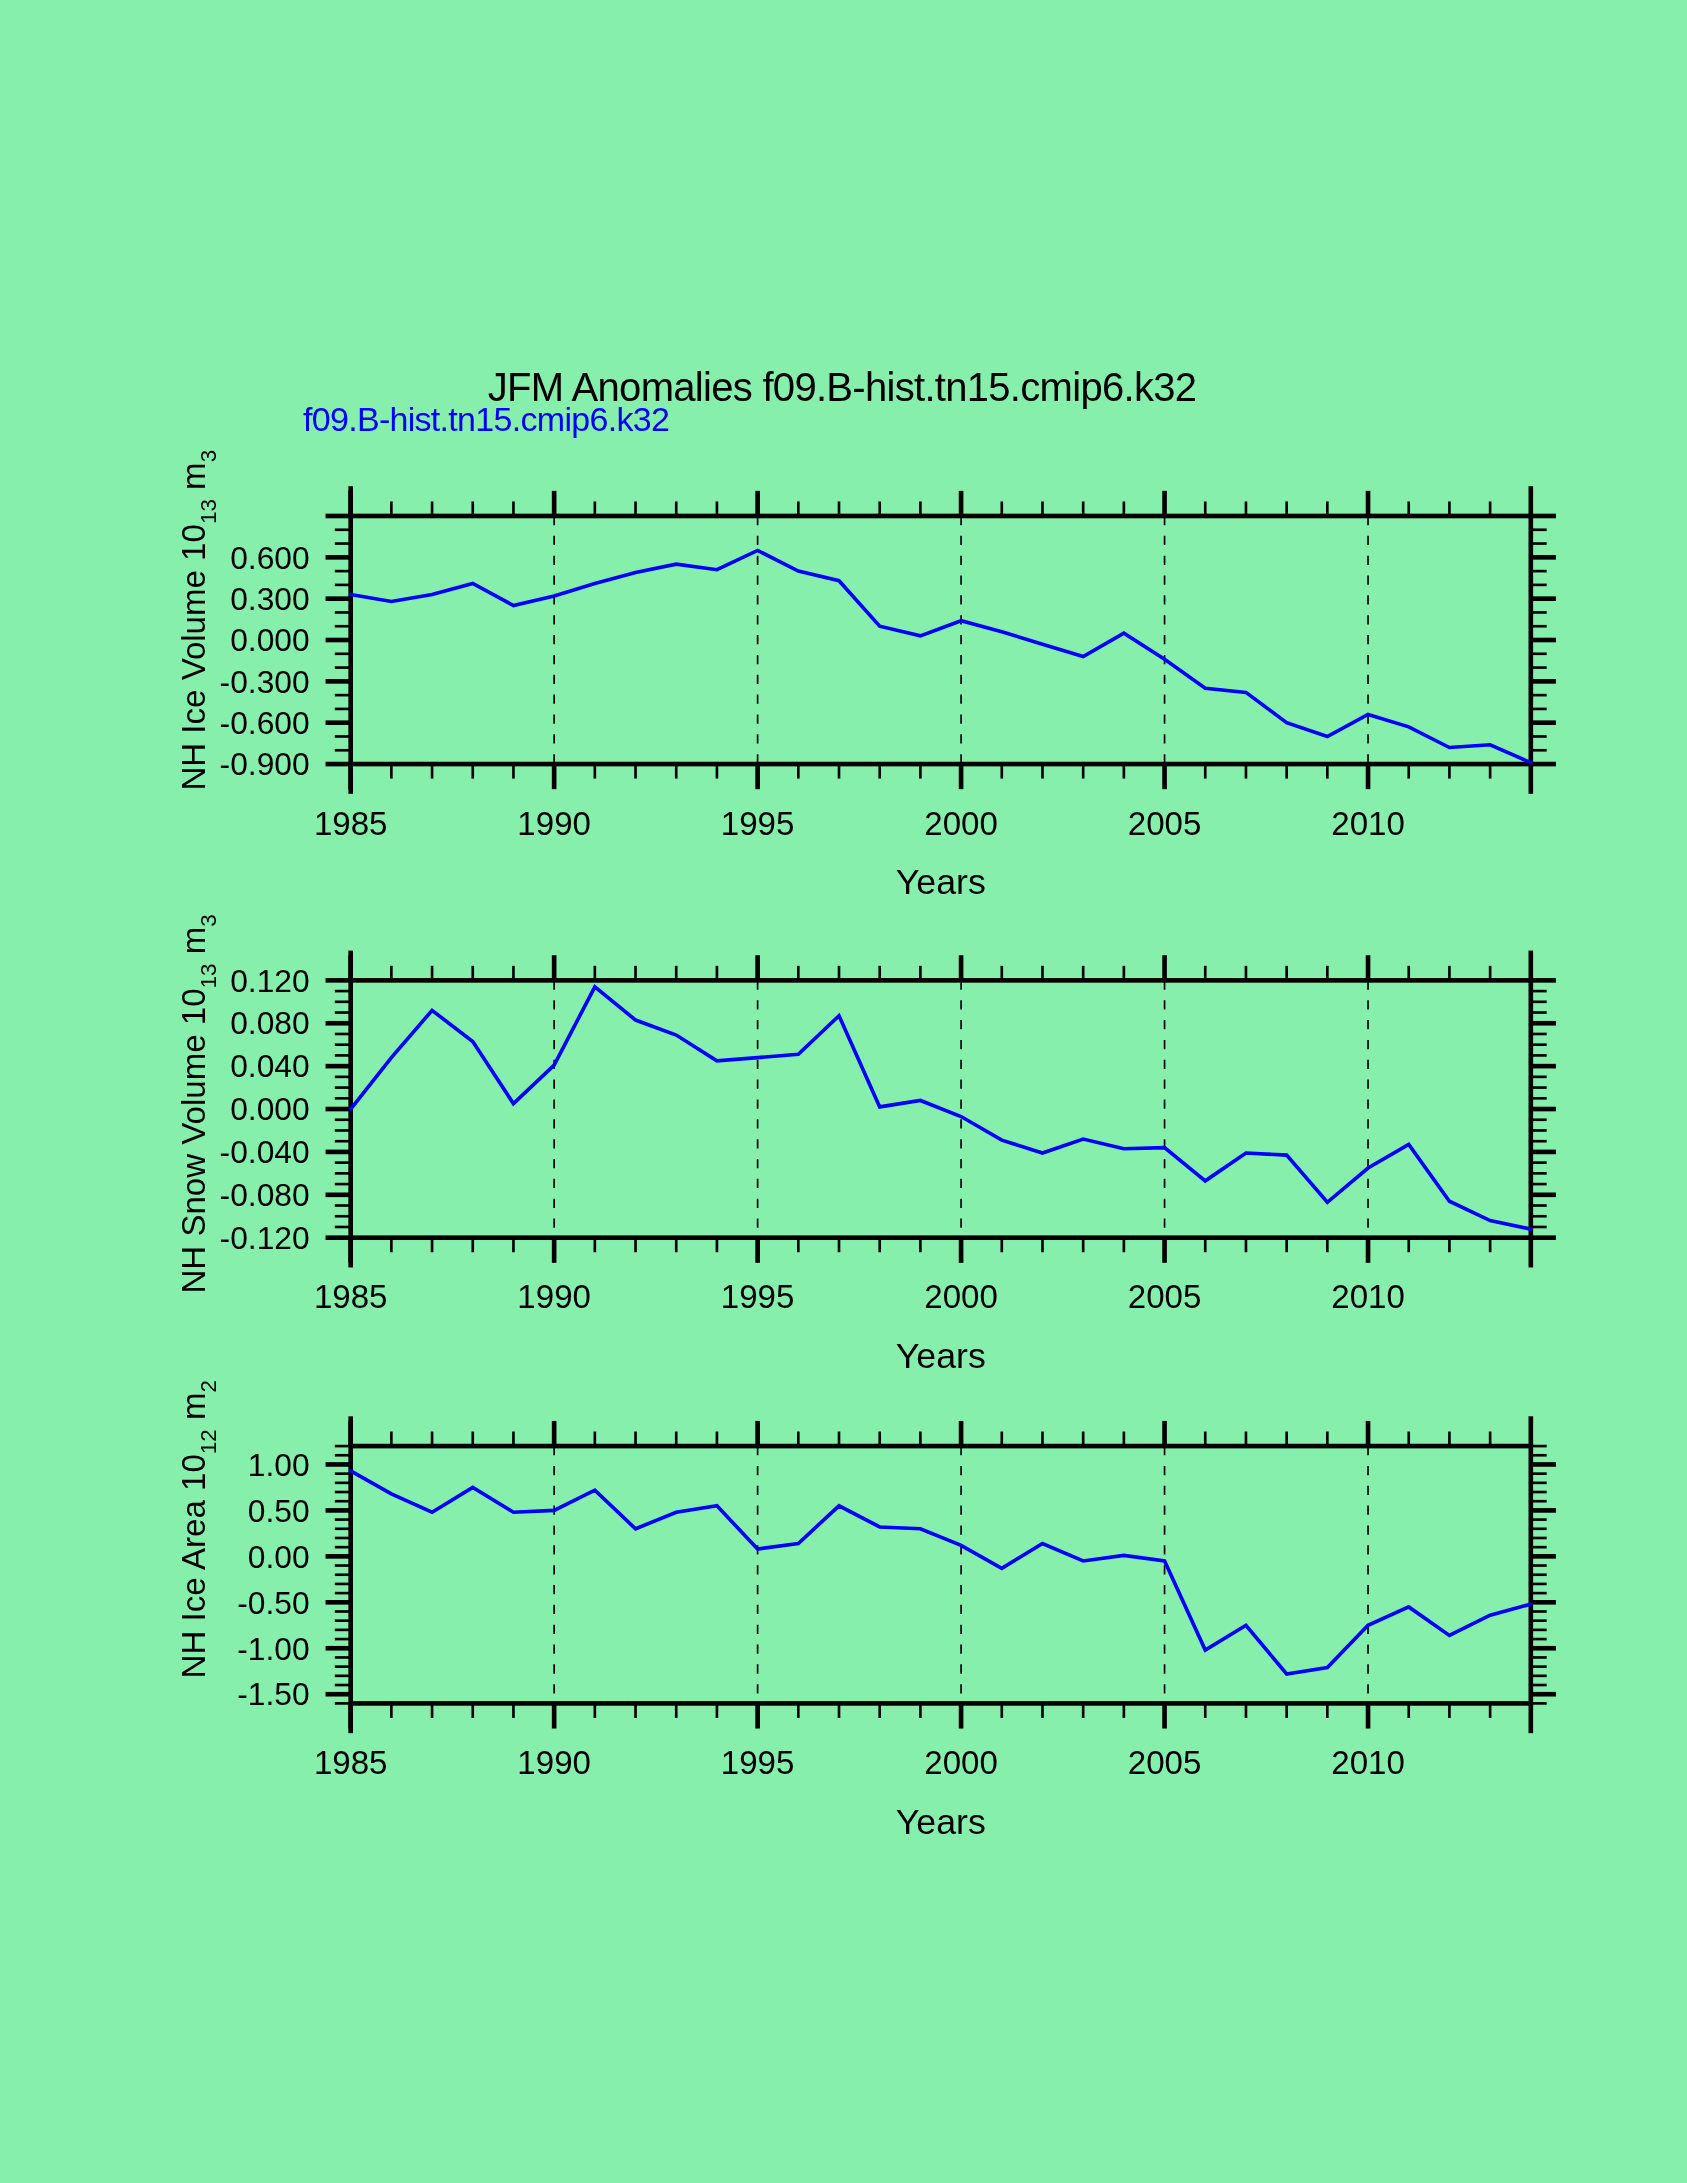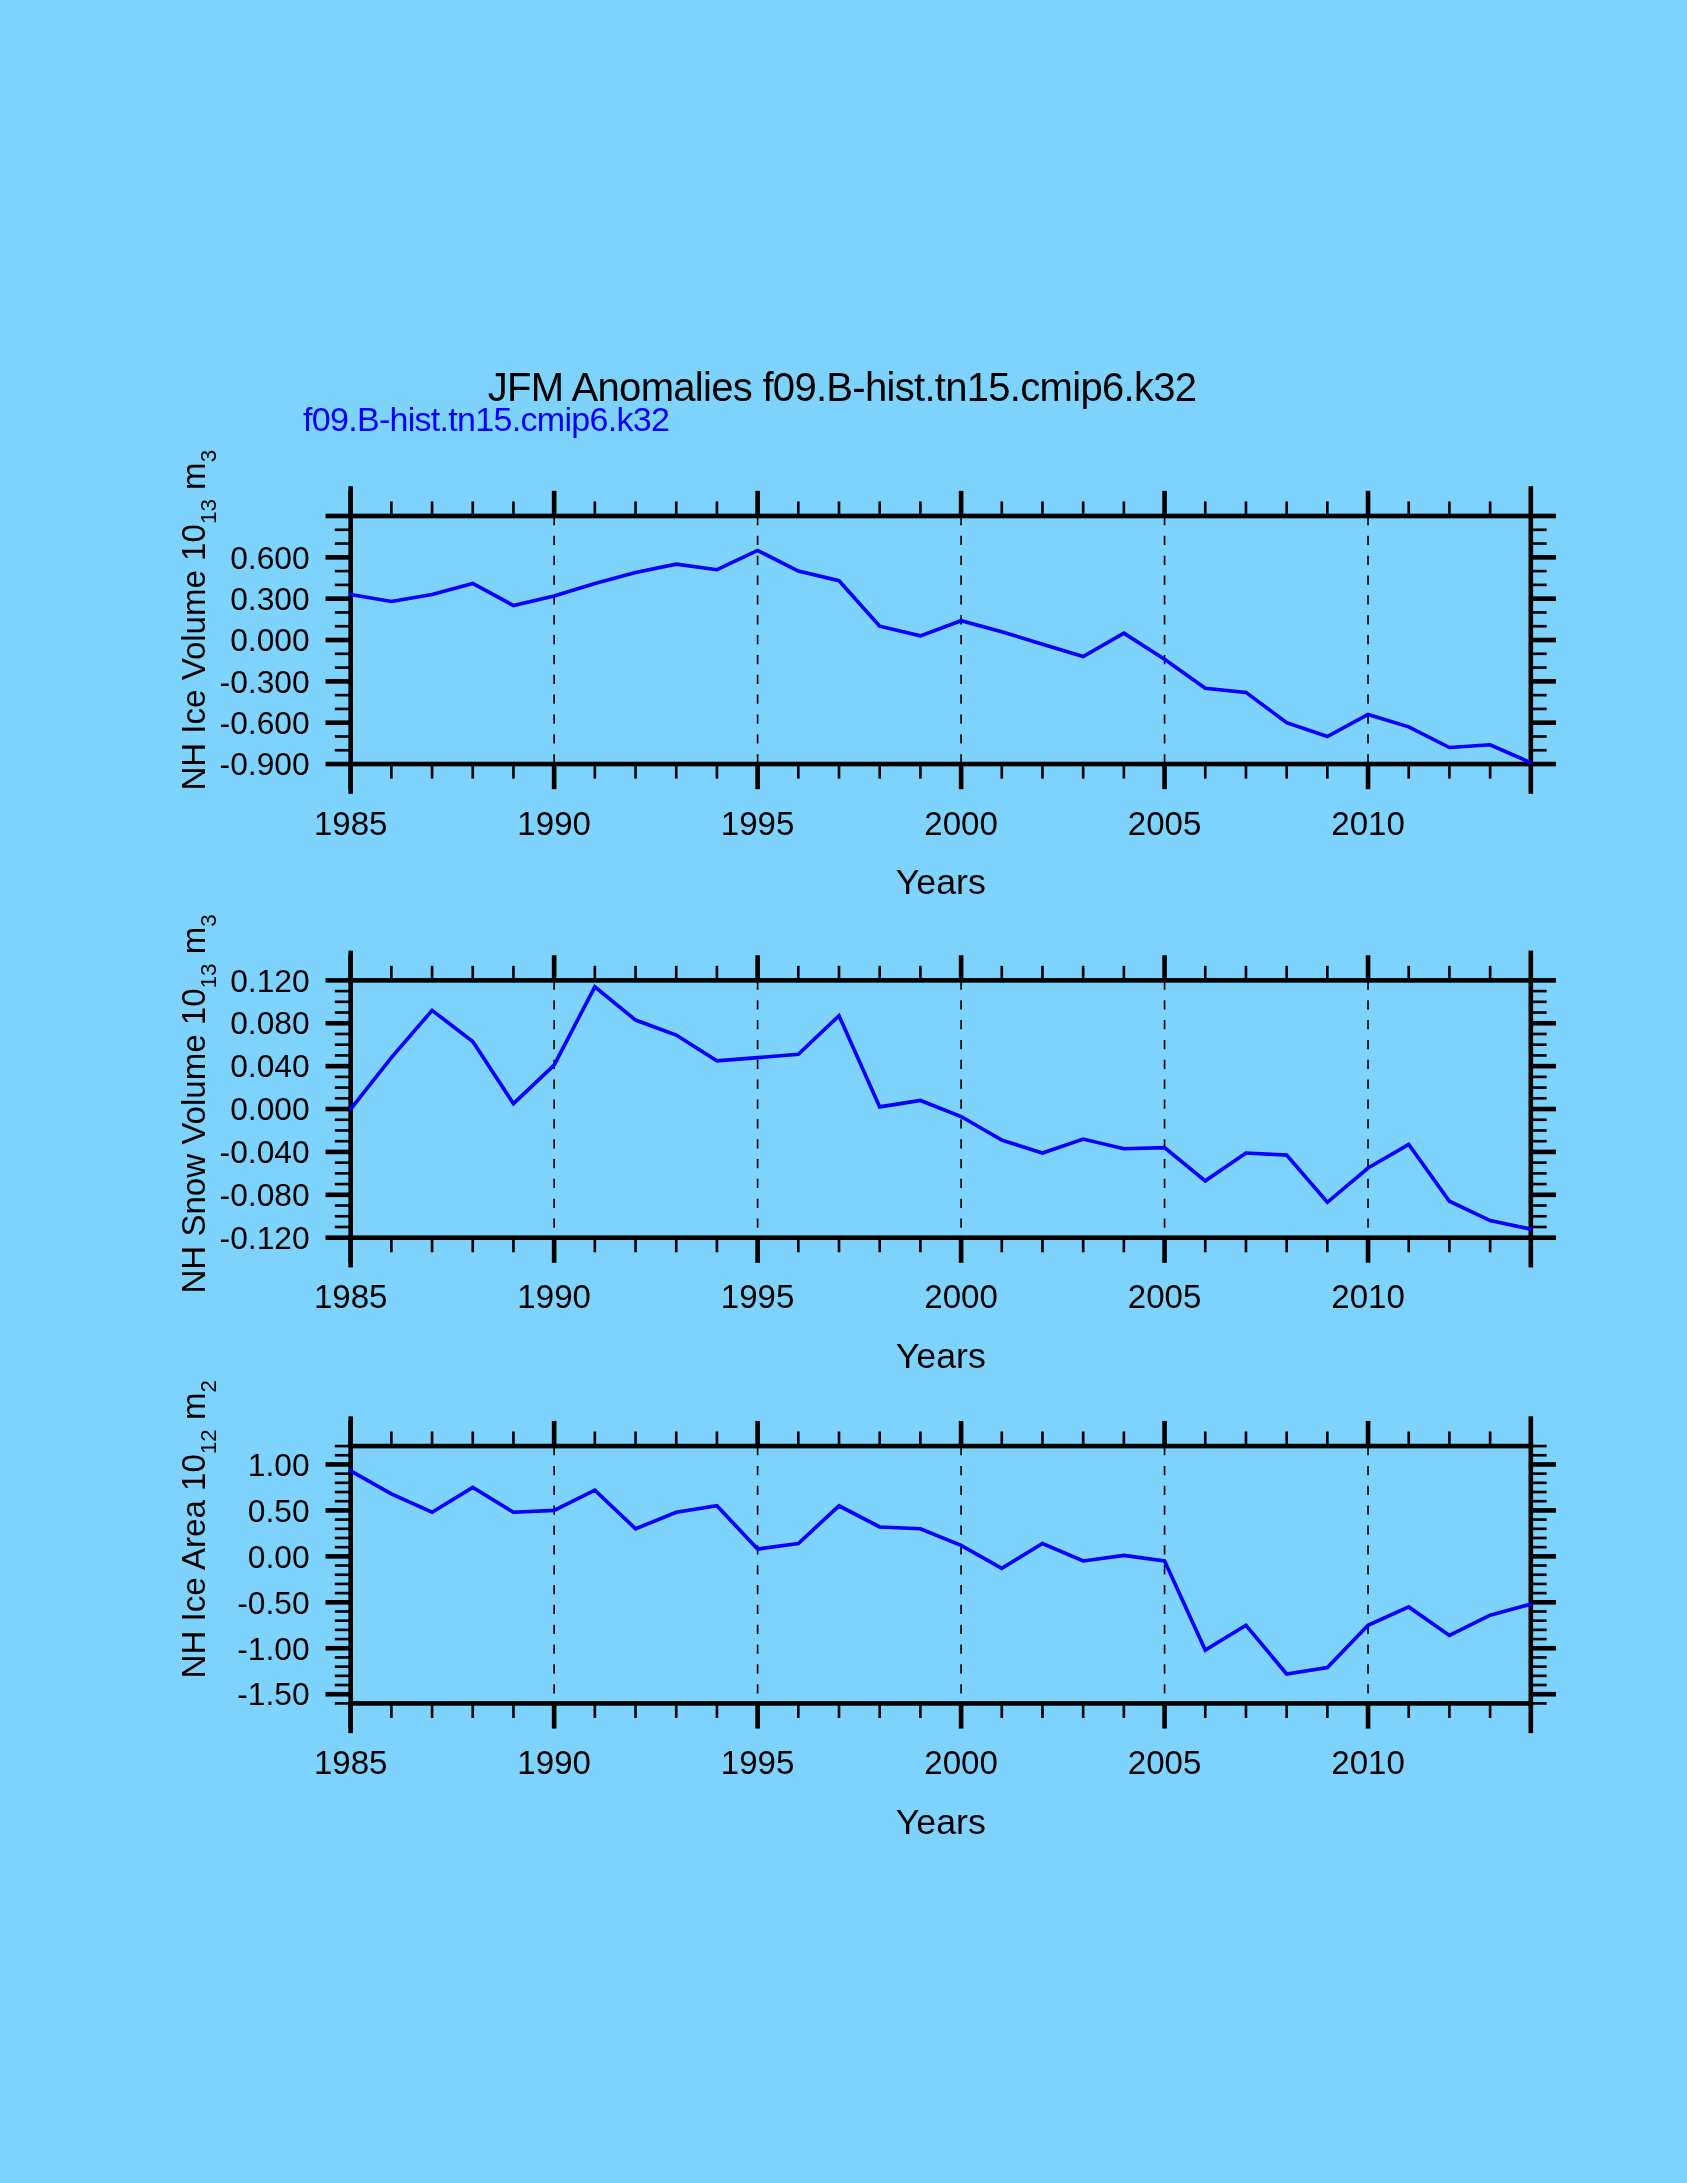--- a/index.html
+++ b/index.html
@@ -1,16 +1,16 @@
 <!DOCTYPE html>
 <html style="font-size:10.6px"><head>
 <meta charset="utf-8">
 <style>
   html,body{margin:0;padding:0;background:#ffffff;}
-  #page{position:relative;width:1687px;height:2183px;background:#7dd3fc;overflow:hidden;
+  #page{position:relative;width:1687px;height:2183px;background:#86efac;overflow:hidden;
         font-family:"Liberation Sans", sans-serif;}
   #figure-title{position:absolute;top:365px;left:842px;transform:translateX(-50%);
         font-size:40px;color:#000;white-space:nowrap;letter-spacing:-0.7px;}
   #legend-label{position:absolute;top:400px;left:303px;font-size:34px;font-weight:normal;
         white-space:nowrap;letter-spacing:-0.7px;}
   svg text{font-family:"Liberation Sans", sans-serif;}
 </style>
 </head>
 <body>
 

